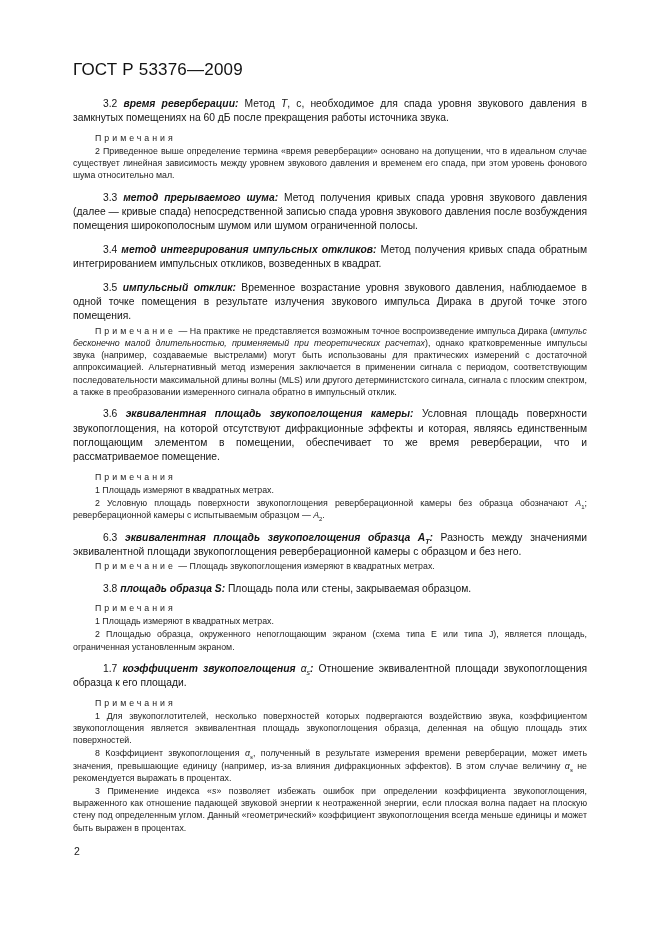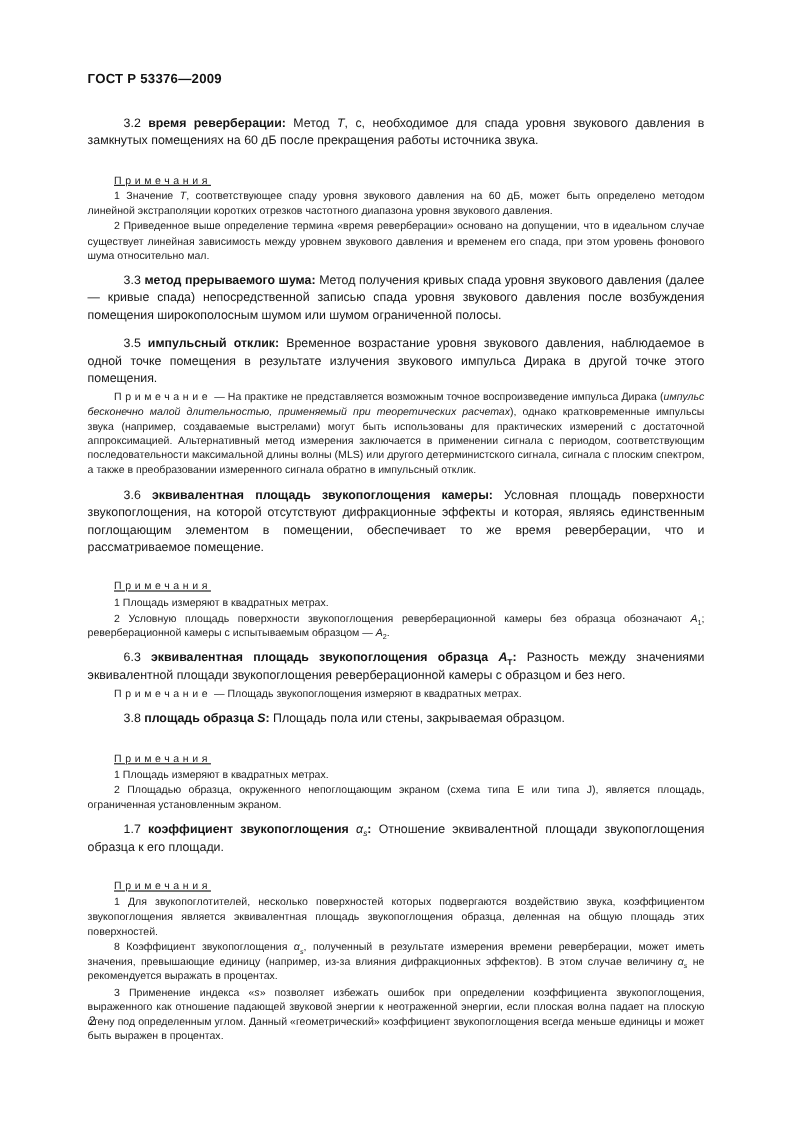--- a/index.html
+++ b/index.html
@@ -11,22 +11,22 @@
     position:relative;
     overflow:hidden;
   }
   .page{
     position:absolute;inset:0;
     background:#ffffff;
   }
   .doc-header{
     position:absolute;
     left:73px;top:60px;
-    font-size:11px;
-    font-weight:bold;
+    font-size:17px;
+    font-weight:normal;
     letter-spacing:.2px;
     color:#111;
   }
   .content{
     position:absolute;
     left:73px;top:88px;
     width:514px;
   }
   p{margin:0;padding:0;}
   .term{
@@ -34,33 +34,32 @@
     line-height:14.4px;
     text-align:justify;
     text-indent:30px;
     margin-top:9px;
     color:#141414;
   }
   .noteshead{
     font-size:8.8px;
     line-height:12.2px;
     text-indent:22px;
-    margin-top:18px;
+    margin-top:6px;
     color:#222;
-    text-decoration:underline;
   }
   .note{
     font-size:8.8px;
     line-height:12.2px;
     text-align:justify;
     text-indent:22px;
     margin-top:1px;
     color:#222;
   }
-  .b{font-weight:bold;}
+  .b{font-weight:bold;font-style:italic;}
   .i{font-style:italic;}
   .sp{letter-spacing:3px;}
   sub{
     font-size:0.68em;
     line-height:0;
   }
   .page-number{
     position:absolute;
     left:74px;top:845px;
     font-size:10.5px;
@@ -69,23 +68,23 @@
 </style>
 </head>
 <body>
 
 <div class="page">
   <div class="doc-header">ГОСТ Р 53376—2009</div>
 
   <div class="content" id="content">
       <p class="term"><span>3.2  </span><span class="b">время реверберации:</span><span>  Метод </span><span class="i">T</span><span>, с, необходимое для спада уровня звукового давления в замкнутых помещениях на 60 дБ после прекращения работы источника звука.</span></p>
       <p class="noteshead"><span class="sp">Примечания</span></p>
-      <p class="note"><span>1  Значение </span><span class="i">T</span><span>, соответствующее спаду уровня звукового давления на 60 дБ, может быть определено методом линейной экстраполяции коротких отрезков частотного диапазона уровня звукового давления.</span></p>
       <p class="note"><span>2  Приведенное выше определение термина «время реверберации» основано на допущении, что в идеальном случае существует линейная зависимость между уровнем звукового давления и временем его спада, при этом уровень фонового шума относительно мал.</span></p>
       <p class="term"><span>3.3  </span><span class="b">метод прерываемого шума:</span><span>  Метод получения кривых спада уровня звукового давления (далее — кривые спада) непосредственной записью спада уровня звукового давления после возбуждения помещения широкополосным шумом или шумом ограниченной полосы.</span></p>
+      <p class="term"><span>3.4  </span><span class="b">метод интегрирования импульсных откликов:</span><span>  Метод получения кривых спада обратным интегрированием импульсных откликов, возведенных в квадрат.</span></p>
       <p class="term"><span>3.5  </span><span class="b">импульсный отклик:</span><span>  Временное возрастание уровня звукового давления, наблюдаемое в одной точке помещения в результате излучения звукового импульса Дирака в другой точке этого помещения.</span></p>
       <p class="note"><span class="sp">Примечание</span><span> — На практике не представляется возможным точное воспроизведение импульса Дирака (</span><span class="i">импульс бесконечно малой длительностью, применяемый при теоретических расчетах</span><span>), однако кратковременные импульсы звука (например, создаваемые выстрелами) могут быть использованы для практических измерений с достаточной аппроксимацией. Альтернативный метод измерения заключается в применении сигнала с периодом, соответствующим последовательности максимальной длины волны (MLS) или другого детерминистского сигнала, сигнала с плоским спектром, а также в преобразовании измеренного сигнала обратно в импульсный отклик.</span></p>
       <p class="term"><span>3.6  </span><span class="b">эквивалентная площадь звукопоглощения камеры:</span><span>  Условная площадь поверхности звукопоглощения, на которой отсутствуют дифракционные эффекты и которая, являясь единственным поглощающим элементом в помещении, обеспечивает то же время реверберации, что и рассматриваемое помещение.</span></p>
       <p class="noteshead"><span class="sp">Примечания</span></p>
       <p class="note"><span>1  Площадь измеряют в квадратных метрах.</span></p>
       <p class="note"><span>2  Условную площадь поверхности звукопоглощения реверберационной камеры без образца обозначают </span><span class="i">A</span><sub>1</sub><span>; реверберационной камеры с испытываемым образцом — </span><span class="i">A</span><sub>2</sub><span>.</span></p>
       <p class="term"><span>6.3  </span><span class="b">эквивалентная площадь звукопоглощения образца </span><span class="b i">A</span><sub class="b">T</sub><span class="b">:</span><span>  Разность между значениями эквивалентной площади звукопоглощения реверберационной камеры с образцом и без него.</span></p>
       <p class="note"><span class="sp">Примечание</span><span> — Площадь звукопоглощения измеряют в квадратных метрах.</span></p>
       <p class="term"><span>3.8  </span><span class="b">площадь образца </span><span class="b i">S</span><span class="b">:</span><span>  Площадь пола или стены, закрываемая образцом.</span></p>
       <p class="noteshead"><span class="sp">Примечания</span></p>

